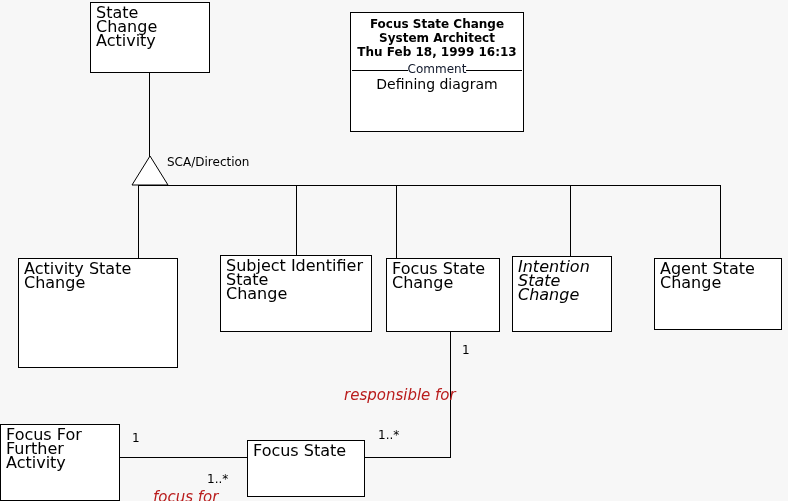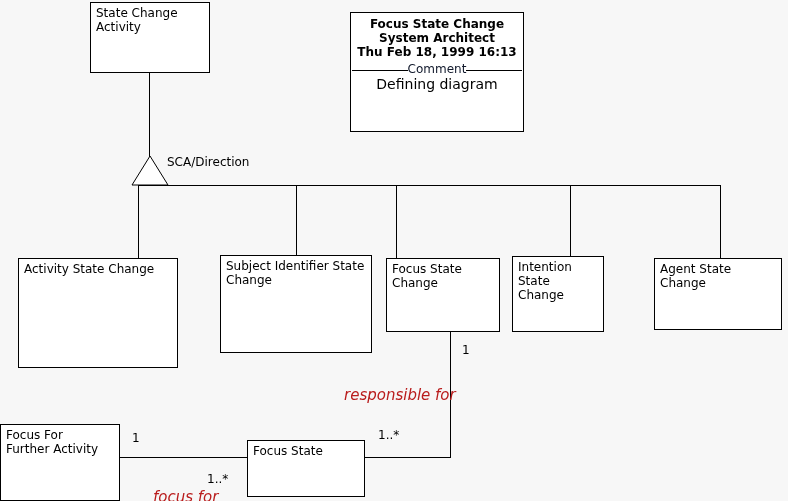--- a/index.html
+++ b/index.html
@@ -17,21 +17,21 @@
   }
   .uml-box {
     position: absolute;
     background: #ffffff;
     border: 1px solid #000000;
     box-sizing: border-box;
   }
   .uml-box .box-label {
     display: block;
     padding: 3px 5px 0 5px;
-    font-size: 12px;
+    font-size: 16px;
     line-height: 14px;
     color: #000000;
     white-space: pre-line;
   }
   .title-box {
     position: absolute;
     background: #ffffff;
     border: 1px solid #000000;
     box-sizing: border-box;
     text-align: center;
@@ -143,31 +143,31 @@
   <div class="line-v" style="left:138px; top:185px; height:73px;"></div>
   <div class="line-v" style="left:296px; top:185px; height:70px;"></div>
   <div class="line-v" style="left:396px; top:185px; height:73px;"></div>
   <div class="line-v" style="left:570px; top:185px; height:71px;"></div>
   <div class="line-v" style="left:720px; top:185px; height:73px;"></div>
 
   <div class="uml-box" style="left:18px; top:258px; width:160px; height:110px;">
     <span class="box-label">Activity State Change</span>
   </div>
 
-  <div class="uml-box" style="left:220px; top:255px; width:152px; height:98px;">
+  <div class="uml-box" style="left:220px; top:255px; width:152px; height:77px;">
     <span class="box-label">Subject Identifier State
 Change</span>
   </div>
 
   <div class="uml-box" style="left:386px; top:258px; width:114px; height:74px;">
     <span class="box-label">Focus State
 Change</span>
   </div>
 
-  <div class="uml-box" style="left:512px; top:256px; width:92px; height:76px;">
+  <div class="uml-box" style="left:512px; top:256px; width:100px; height:76px;font-style:italic;">
     <span class="box-label">Intention State
 Change</span>
   </div>
 
   <div class="uml-box" style="left:654px; top:258px; width:128px; height:72px;">
     <span class="box-label">Agent State Change</span>
   </div>
 
   <div class="line-v" style="left:450px; top:332px; height:125px;"></div>
   <div class="line-h" style="left:365px; top:457px; width:86px;"></div>

